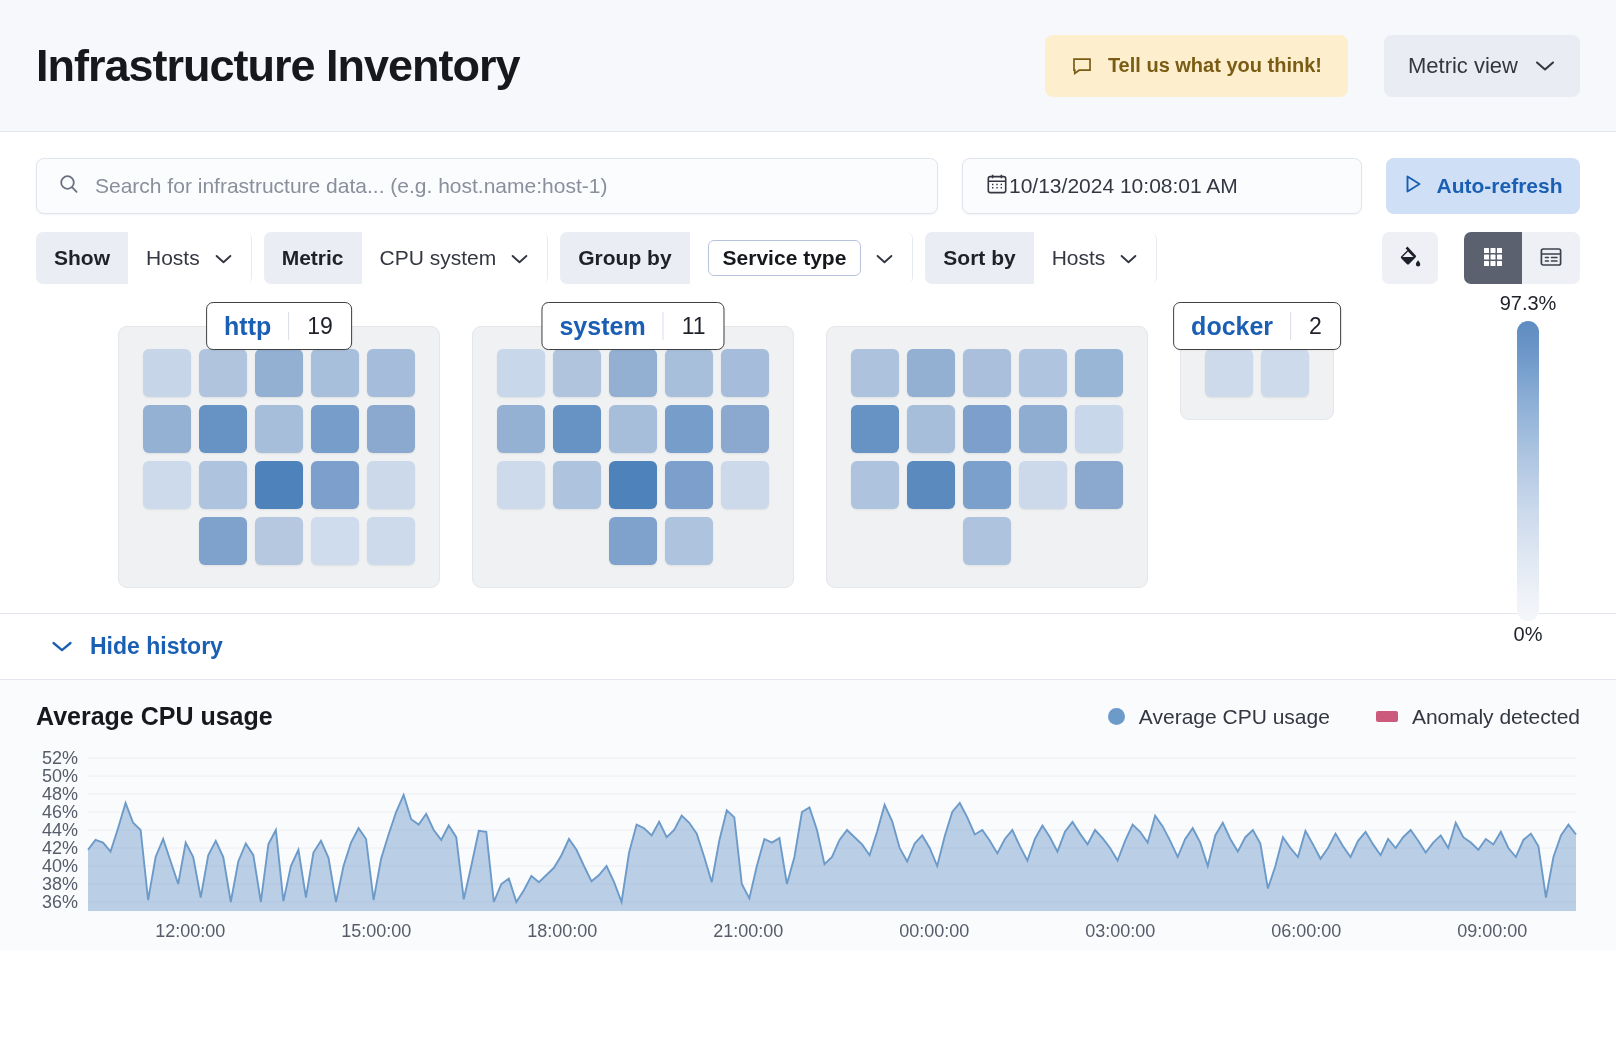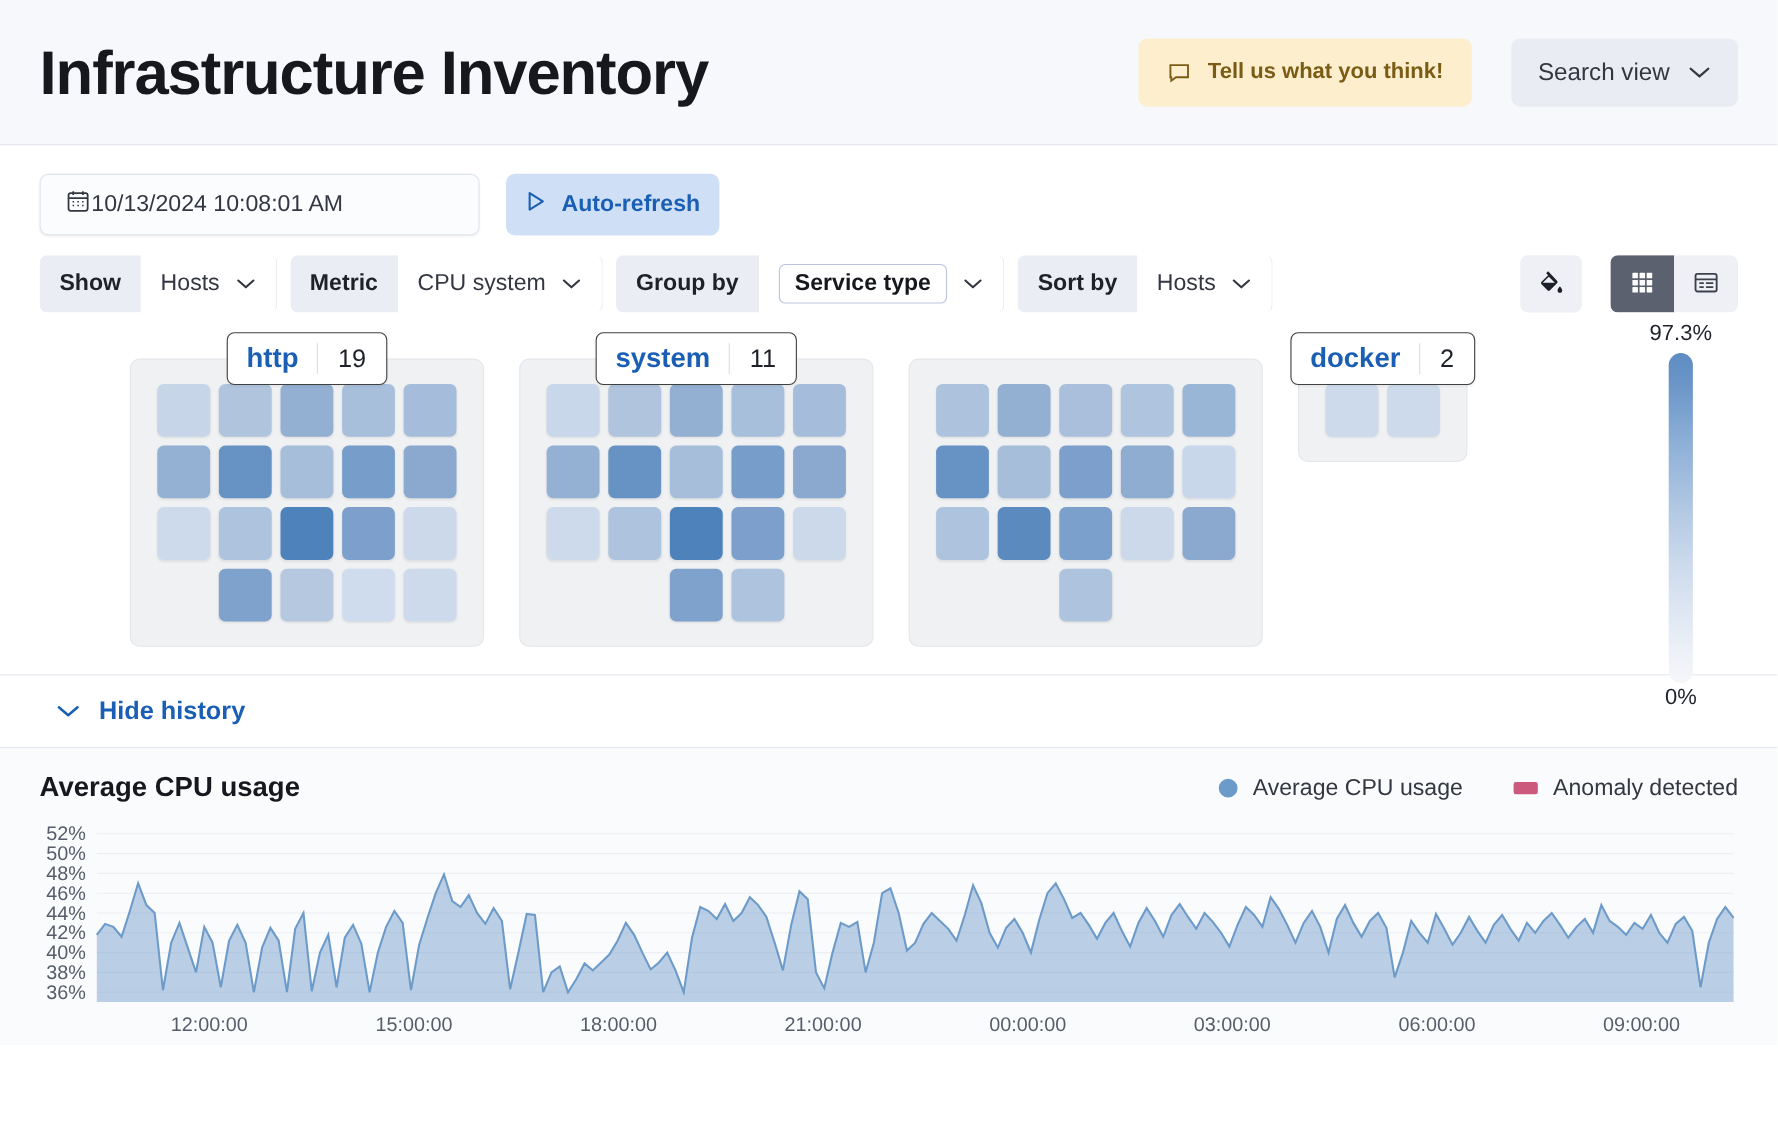--- a/index.html
+++ b/index.html
@@ -16,21 +16,21 @@
   .page-header {
     height: 132px;
     background: #f7f8fc;
     border-bottom: 1px solid #e3e6ef;
     display: flex;
     align-items: center;
     padding: 0 36px;
     position: relative;
   }
   .page-title {
-    font-size: 56px;
+    font-size: 45px;
     font-weight: 700;
     letter-spacing: -1px;
     color: #16181d;
     line-height: 1;
   }
   .header-right {
     margin-left: auto;
     display: flex;
     align-items: center;
     gap: 36px;
@@ -317,32 +317,41 @@
   <div class="header-right">
     <button class="feedback-btn">
       <span>
         <svg width="22" height="22" viewBox="0 0 22 22" fill="none" stroke="#7a5c14" stroke-width="1.7">
           <path d="M3 4.2h16v11H8.2L3.8 18.4V15.2H3z"></path>
         </svg>
       </span>
       <span>Tell us what you think!</span>
     </button>
     <button class="view-btn">
-      <span>Search view</span>
+      <span>Metric view</span>
       <span>
         <svg width="22" height="14" viewBox="0 0 22 14" fill="none" stroke="#343741" stroke-width="2.1" stroke-linecap="round" stroke-linejoin="round">
           <path d="M3 3.5 11 10.5 19 3.5"></path>
         </svg>
       </span>
     </button>
   </div>
 </div>
 
 <div class="controls">
   <div class="search-row">
+    <div class="search-box">
+      <span>
+        <svg width="24" height="24" viewBox="0 0 24 24" fill="none" stroke="#6a707e" stroke-width="1.8">
+          <circle cx="10.5" cy="10.5" r="6.3"></circle>
+          <path d="M15.2 15.4 19.6 19.8" stroke-linecap="round"></path>
+        </svg>
+      </span>
+      <input type="text" value="" placeholder="Search for infrastructure data... (e.g. host.name:host-1)" style="">
+    </div>
     <div class="date-box">
       <span>
         <svg width="24" height="24" viewBox="0 0 24 24" fill="none" stroke="#343741" stroke-width="1.6">
           <rect x="3.3" y="4.6" width="17.4" height="16" rx="2"></rect>
           <path d="M3.3 9.2h17.4M7.6 2.8v3.4M16.4 2.8v3.4"></path>
           <path d="M7 12.4h1.4M11.3 12.4h1.4M15.6 12.4h1.4M7 15.8h1.4M11.3 15.8h1.4M15.6 15.8h1.4" stroke-width="1.5"></path>
         </svg>
       </span>
       <span>10/13/2024 10:08:01 AM</span>
     </div>

